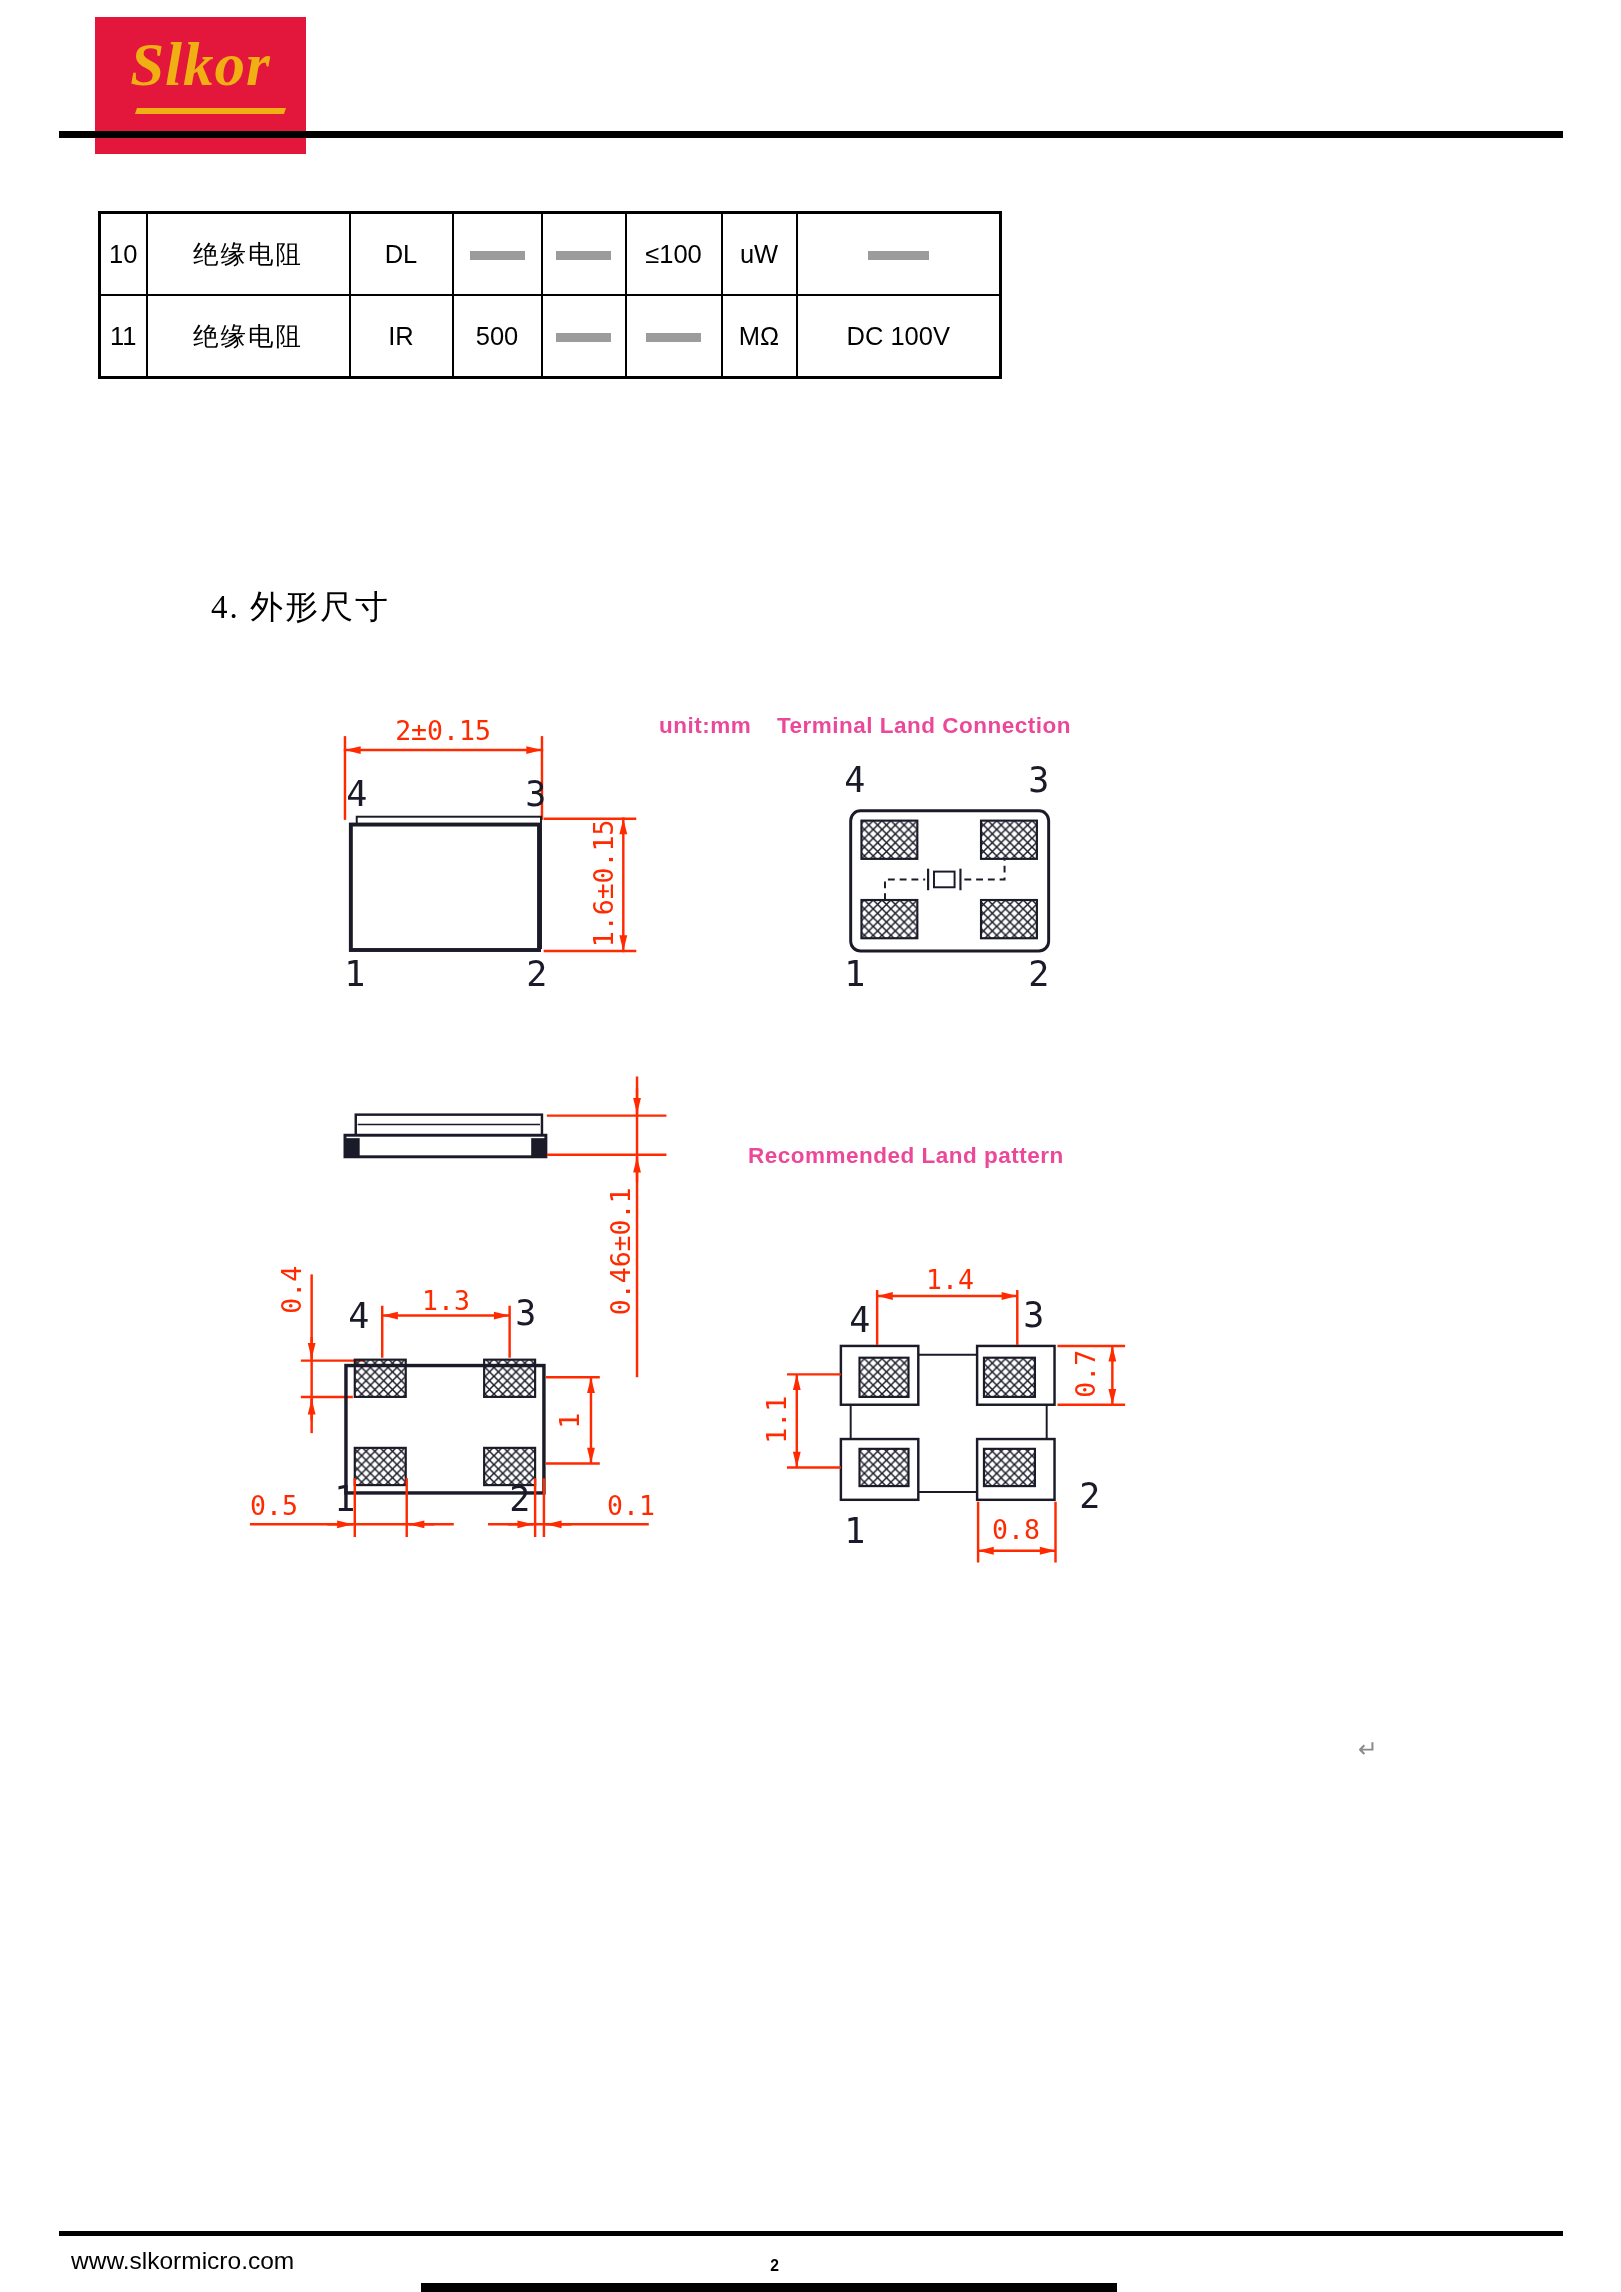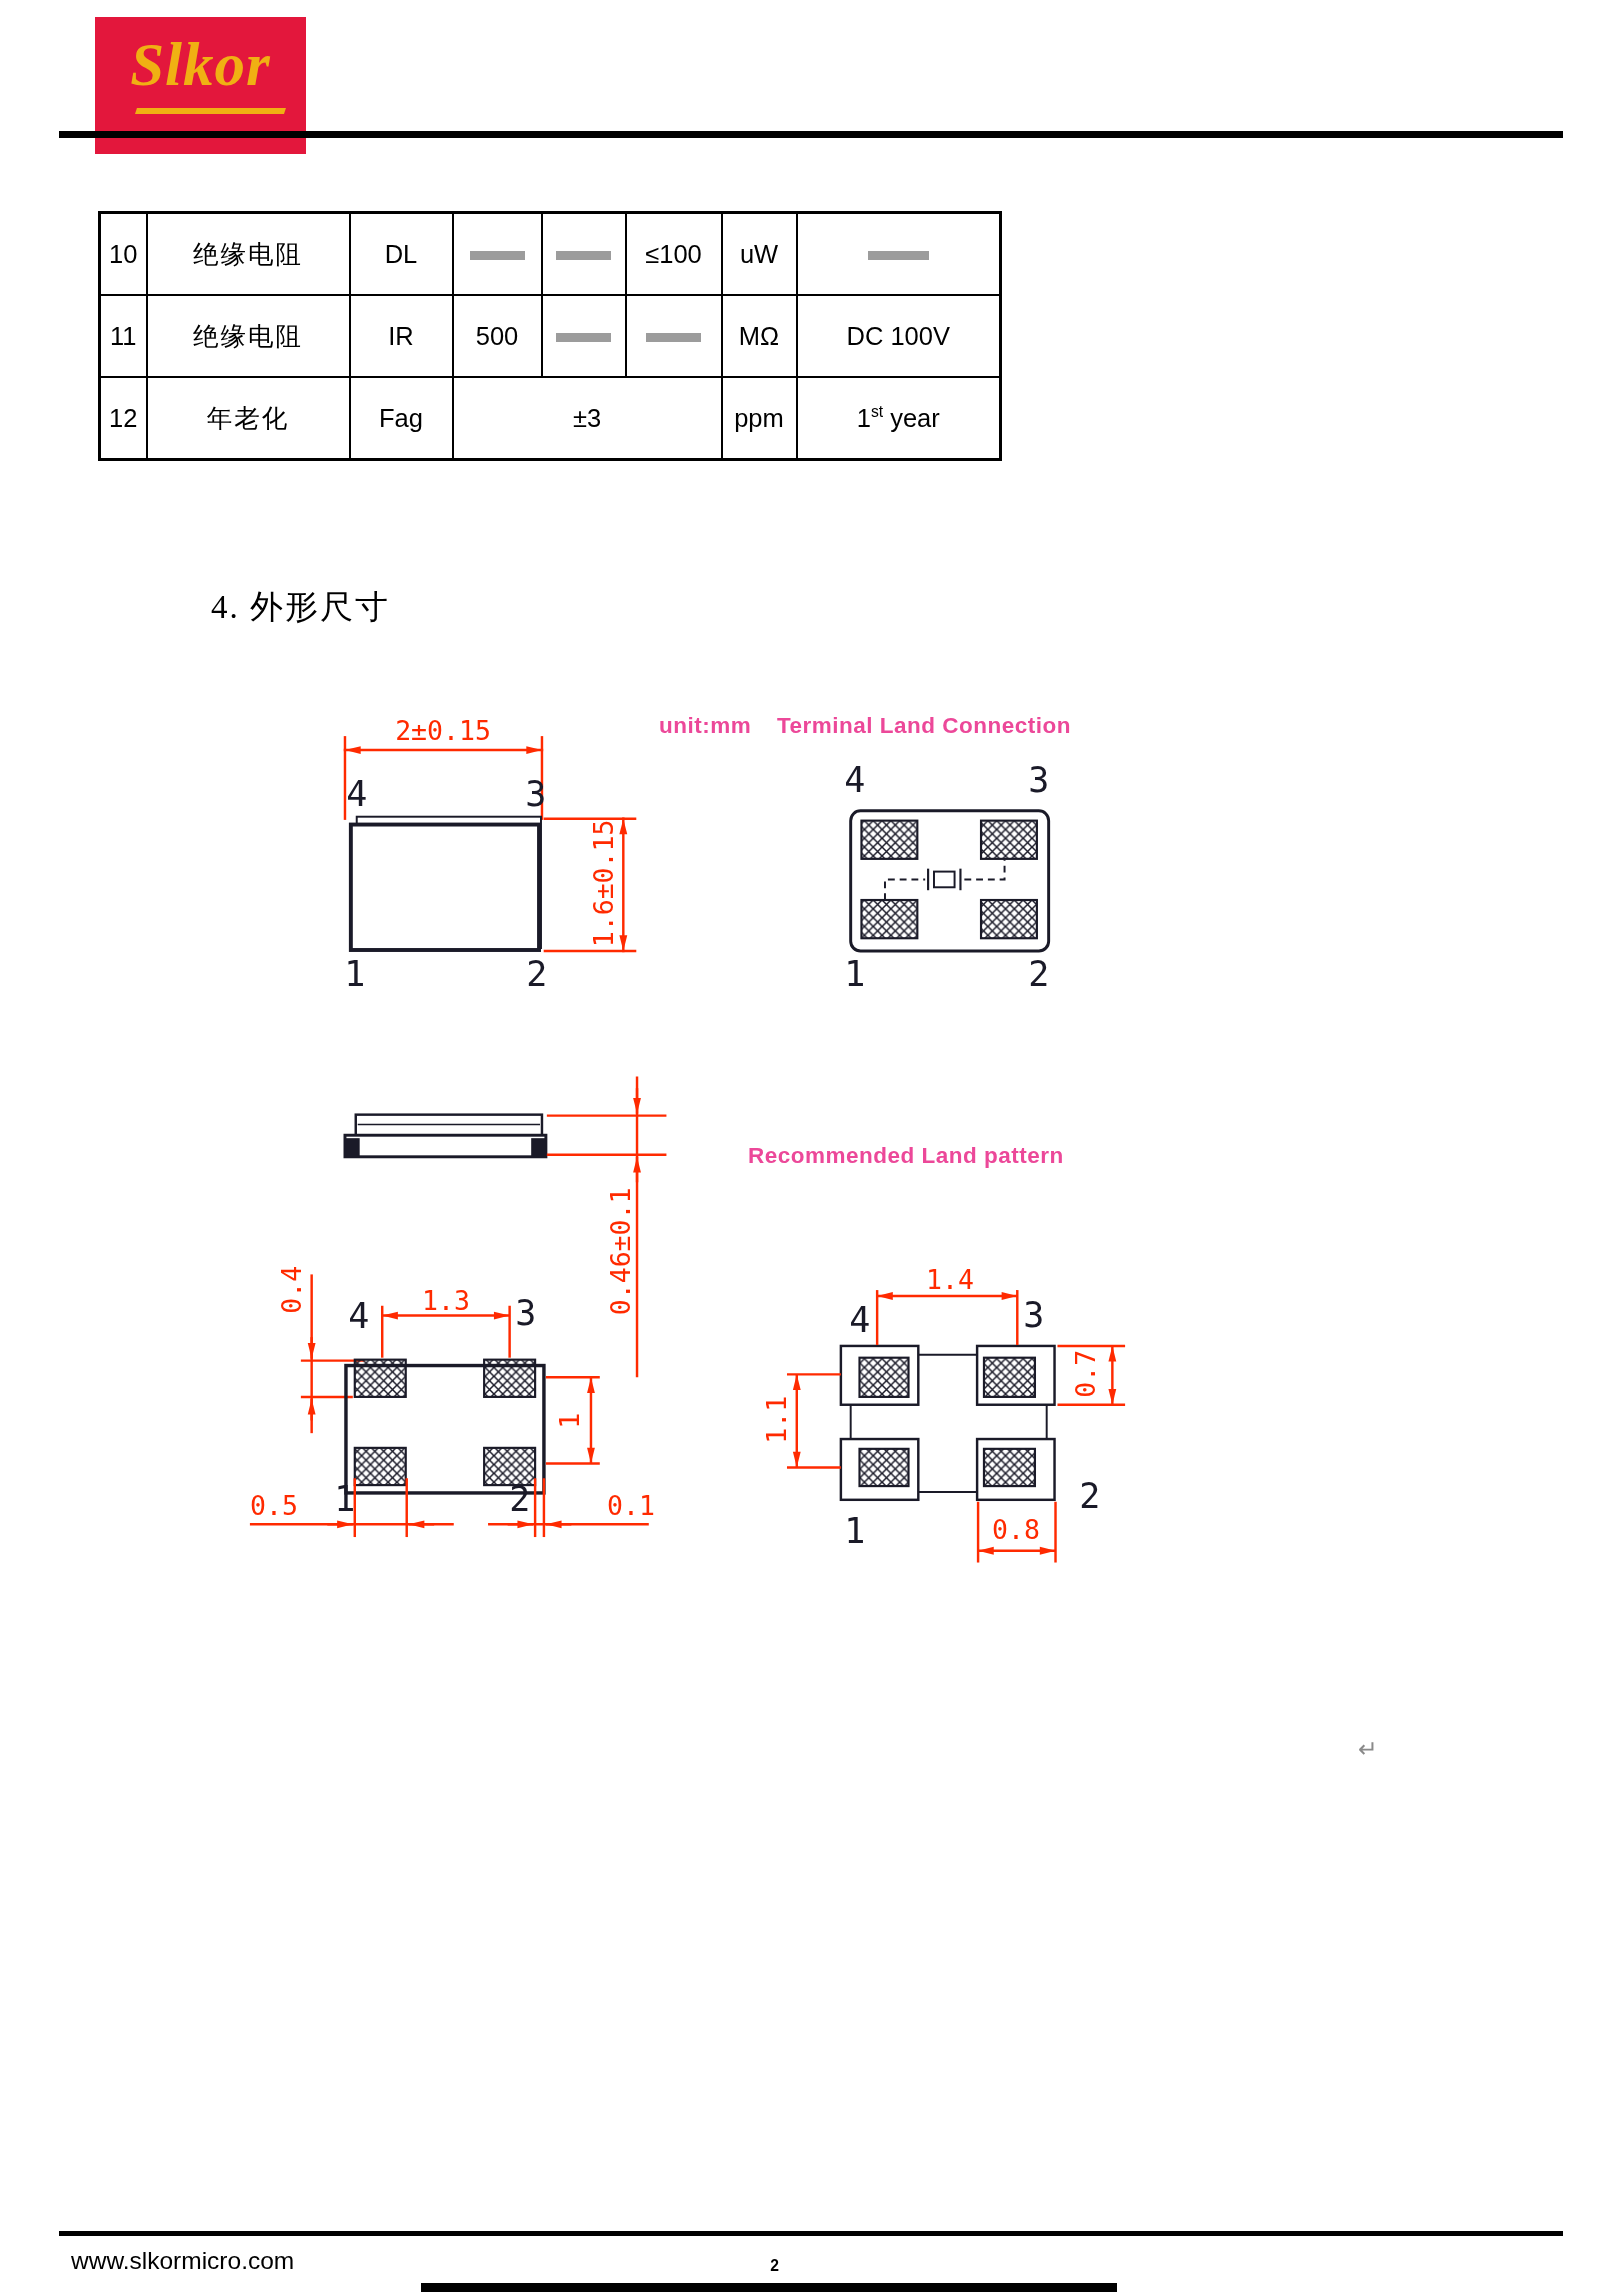--- a/index.html
+++ b/index.html
@@ -79,28 +79,20 @@
     </tr>
     <tr>
       <td>11</td>
       <td class="cjk">绝缘电阻</td>
       <td>IR</td>
       <td>500</td>
       <td><span class="dash"></span></td>
       <td><span class="dash"></span></td>
       <td>MΩ</td>
       <td>DC 100V</td>
-    </tr>
-    <tr>
-      <td>12</td>
-      <td class="cjk">年老化</td>
-      <td>Fag</td>
-      <td colspan="3">±3</td>
-      <td>ppm</td>
-      <td><span>1</span><sup class="st">st</sup><span class="sp"> year</span></td>
     </tr>
   </tbody>
     </table>
 
   <div class="section-title">4. 外形尺寸</div>
 
   <svg class="linework" width="1621" height="2293" viewBox="0 0 1654 2339">
     <defs>
       <marker id="arr" markerUnits="userSpaceOnUse" markerWidth="18" markerHeight="10" refX="17" refY="5" orient="auto-start-reverse">
         <path d="M17,5 L1,1 L1,9 Z" fill="#ff2a00"></path>

